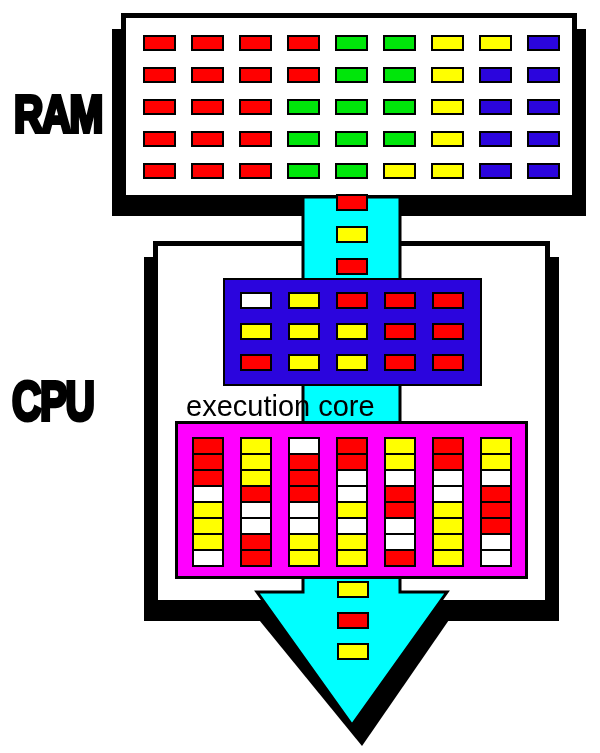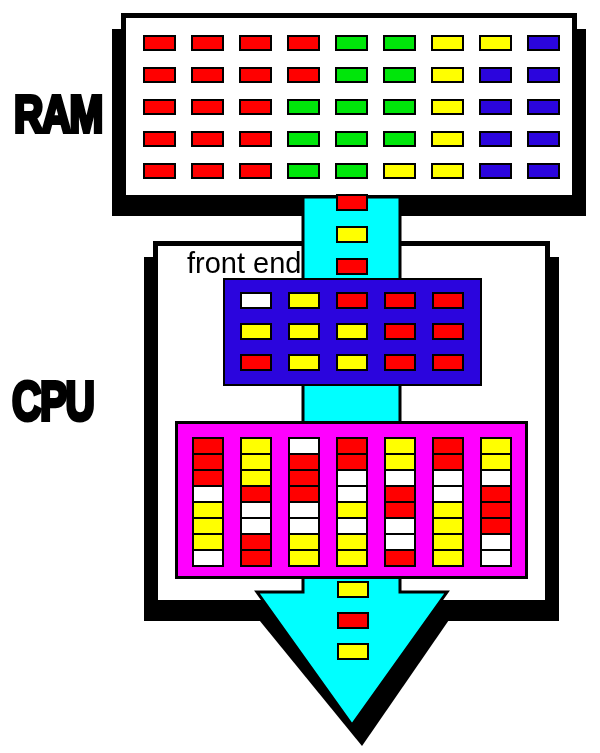--- a/index.html
+++ b/index.html
@@ -238,15 +238,15 @@
           <div class="cell" style="background: rgb(255, 255, 255);"></div>
           <div class="cell" style="background: rgb(255, 0, 0);"></div>
           <div class="cell" style="background: rgb(255, 0, 0);"></div>
           <div class="cell" style="background: rgb(255, 0, 0);"></div>
           <div class="cell" style="background: rgb(255, 255, 255);"></div>
           <div class="cell" style="background: rgb(255, 255, 255);"></div>
         </div>
       </div>
   </div>
 
-  <div class="abs sub-label fe-label">front end</div>
+  <div class="abs sub-label ec-label">execution core</div>
 
 </div>
 
 </body></html>

